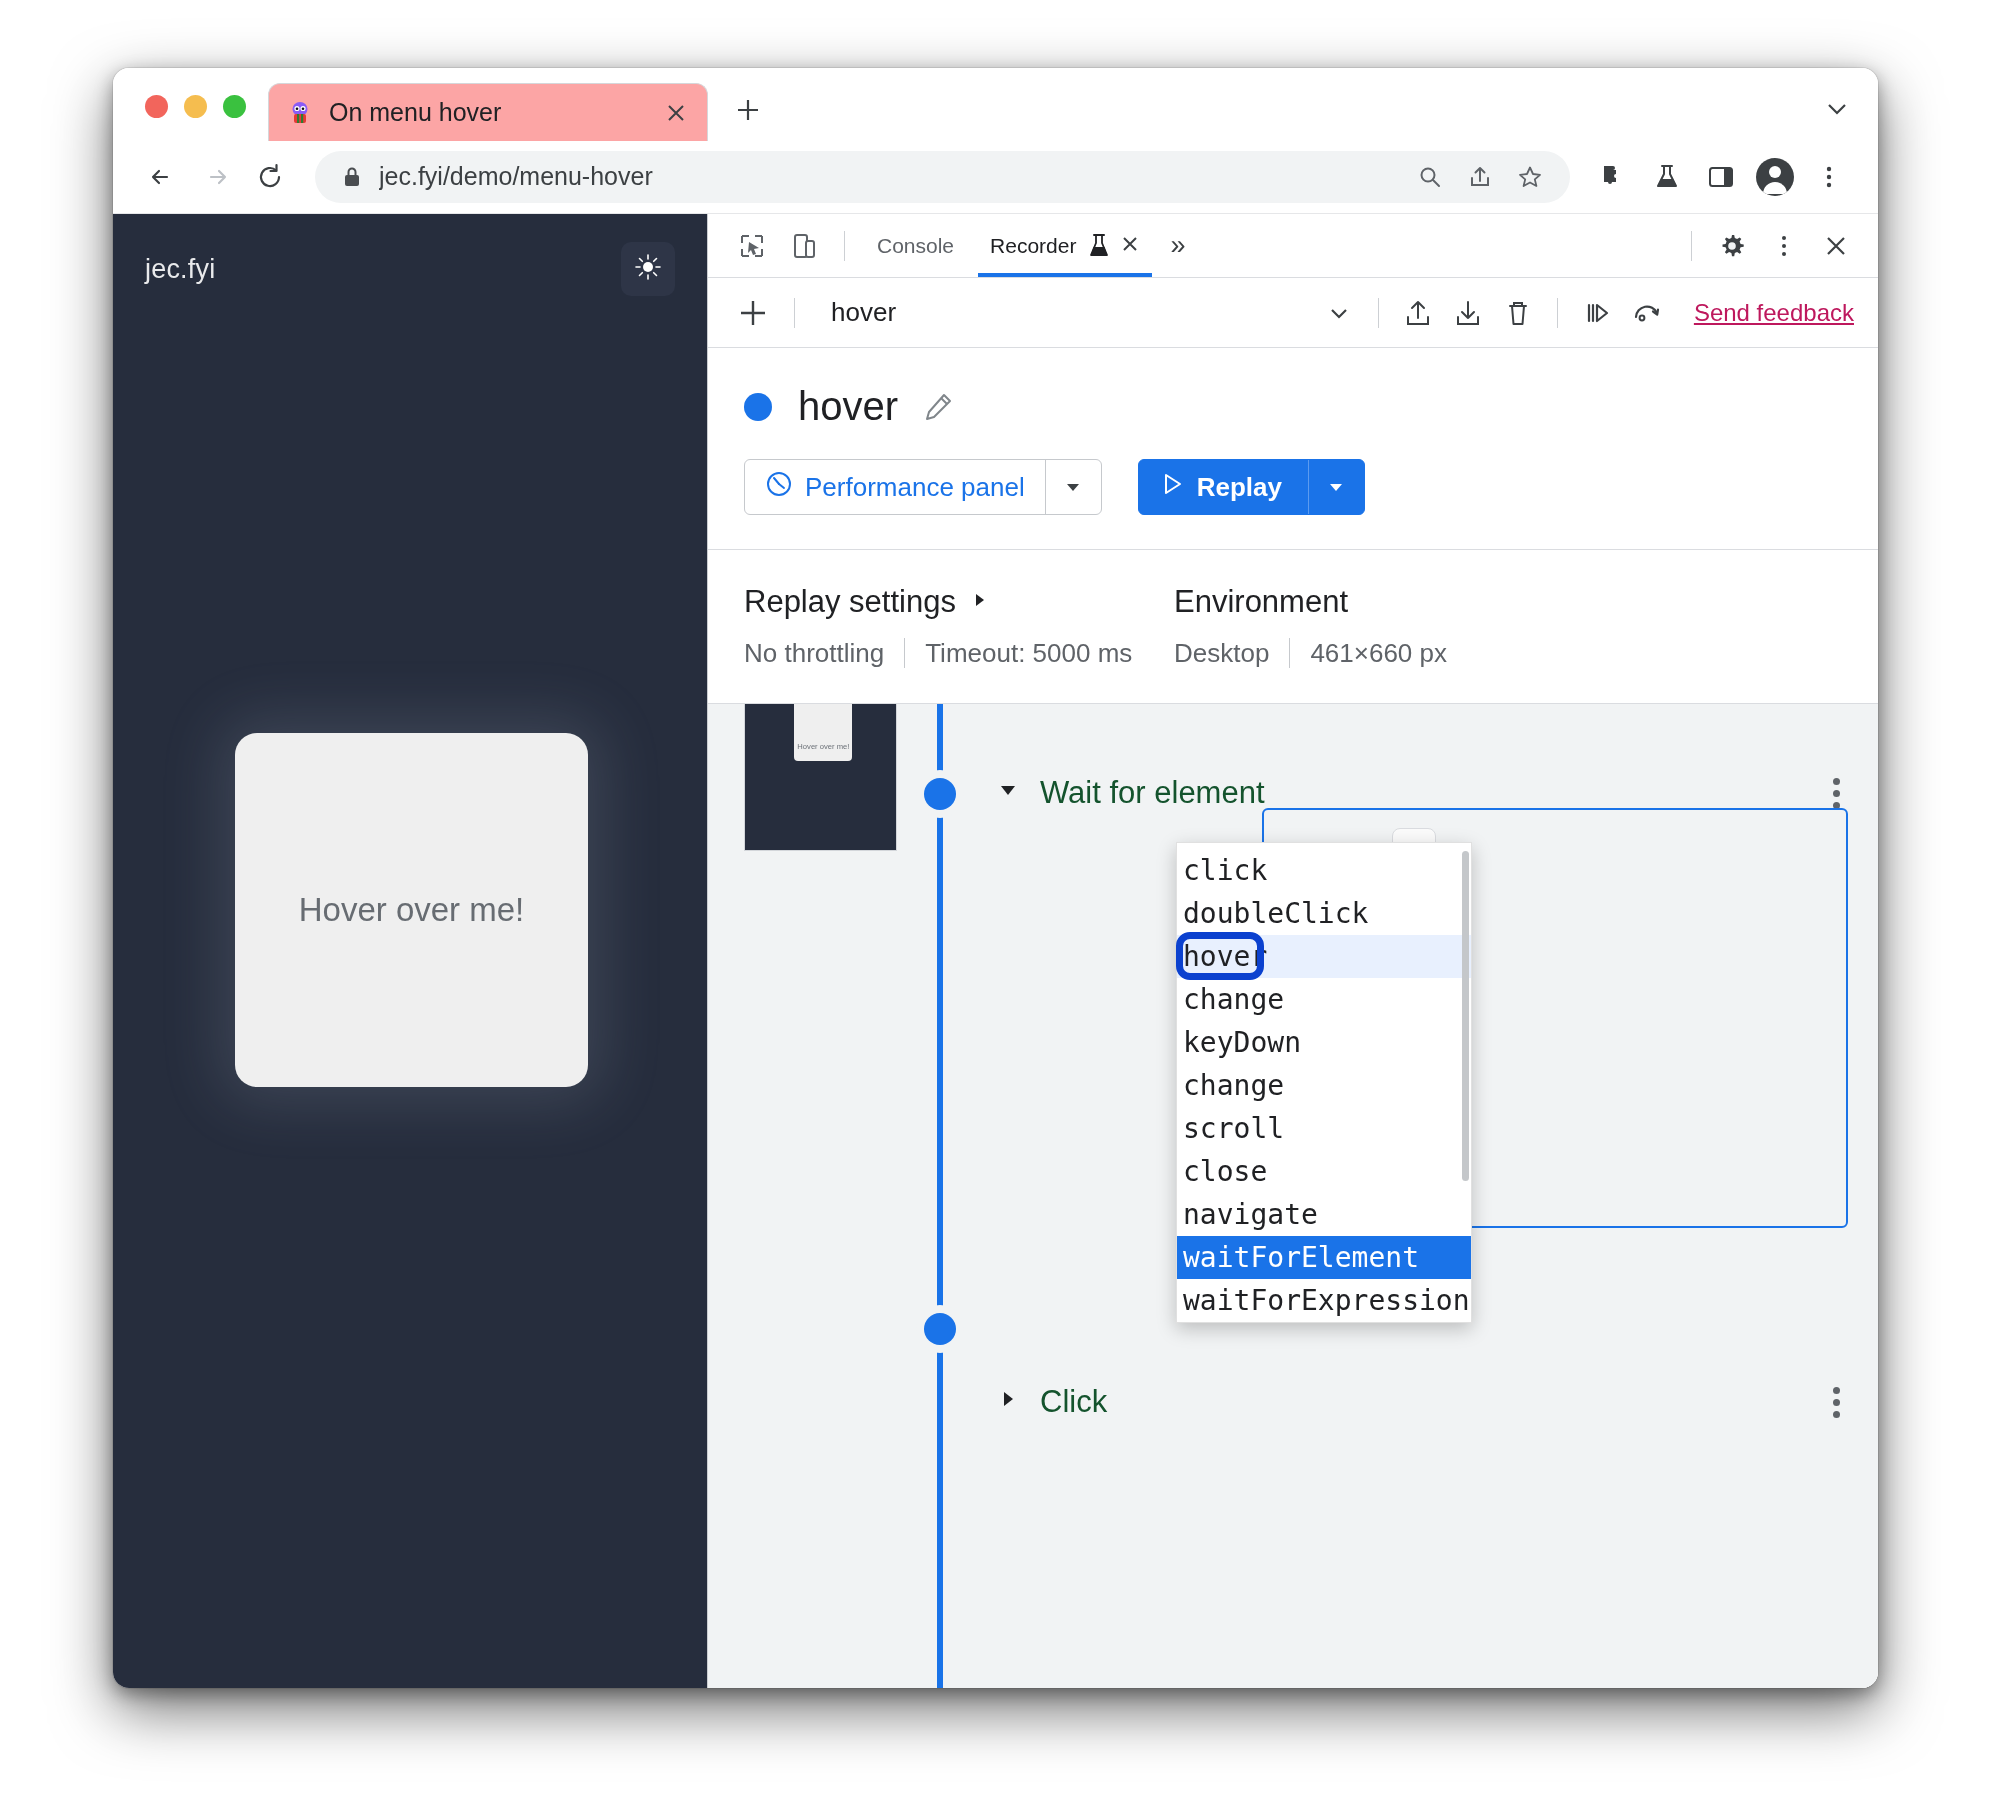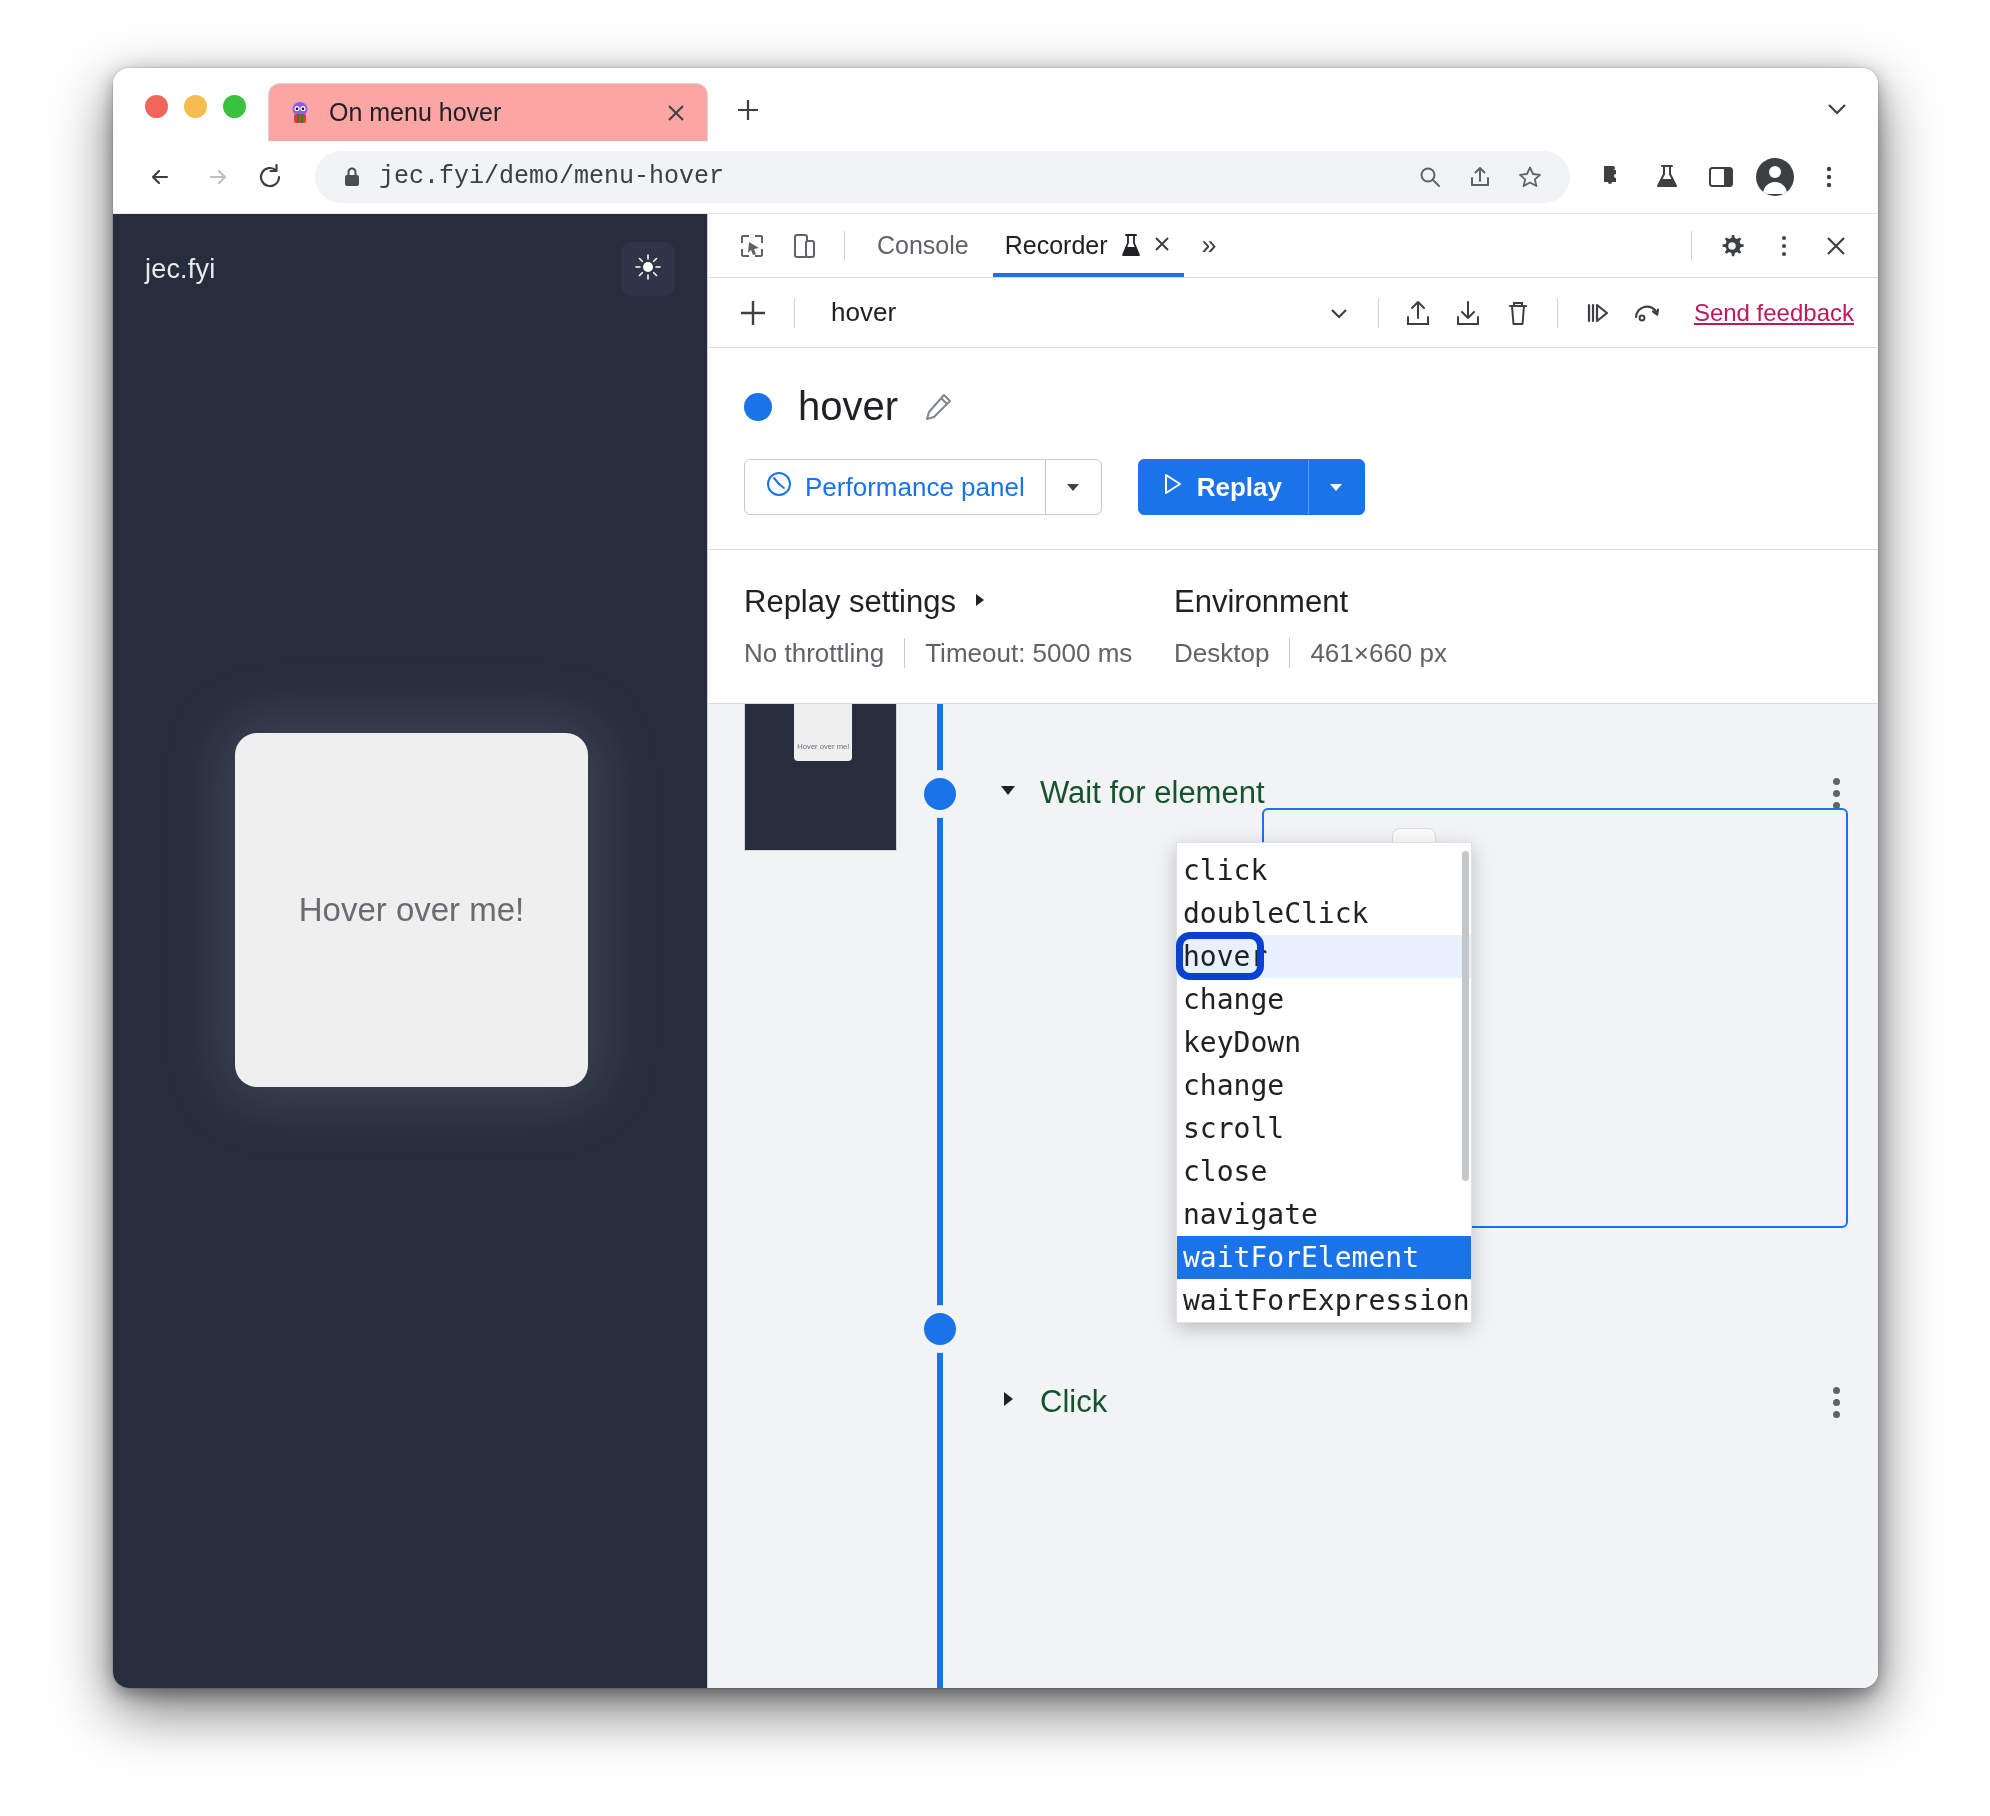--- a/index.html
+++ b/index.html
@@ -109,21 +109,21 @@
     background: #f1f3f4;
     border-radius: 26px;
     display: flex; align-items: center;
     padding: 0 18px 0 26px;
   }
   .omnibox-lock { margin-right: 16px; display: flex; align-items: center; color: #4a4d50; }
   .omnibox-url {
     flex: 1 1 auto;
     font-size: 25px;
     color: #3c4043;
-    white-space: nowrap; overflow: hidden; font-family: Liberation Mono, monospace;
+    white-space: nowrap; overflow: hidden;
   }
   .omnibox-icon {
     width: 44px; height: 44px;
     display: flex; align-items: center; justify-content: center;
     color: #5f6368; flex: 0 0 auto;
     margin-left: 6px;
   }
   .toolbar-icon {
     width: 50px; height: 50px;
     display: flex; align-items: center; justify-content: center;
@@ -198,21 +198,21 @@
     color: #5f6368; flex: 0 0 auto;
   }
   .dt-sep {
     width: 1px; height: 30px; background: #cdd0d4;
     margin: 0 14px; flex: 0 0 auto;
   }
   .dt-tab {
     height: 62px;
     display: flex; align-items: center;
     padding: 0 18px;
-    font-size: 25px;
+    font-size: 21px;
     color: #5f6368;
     position: relative;
     white-space: nowrap;
   }
   .dt-tab.active { color: #202124; }
   .dt-tab.active::after {
     content: "";
     position: absolute; left: 6px; right: 6px; bottom: 0;
     height: 4px; background: #1a73e8;
   }

